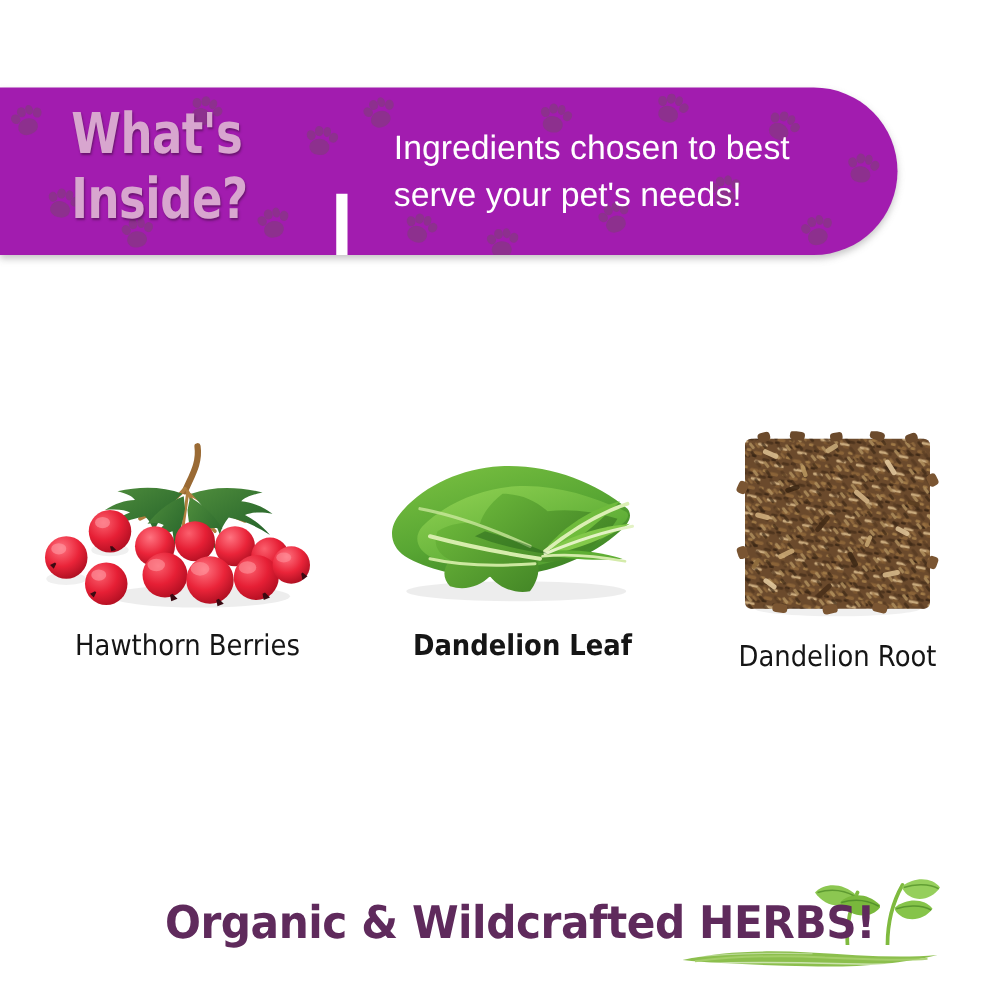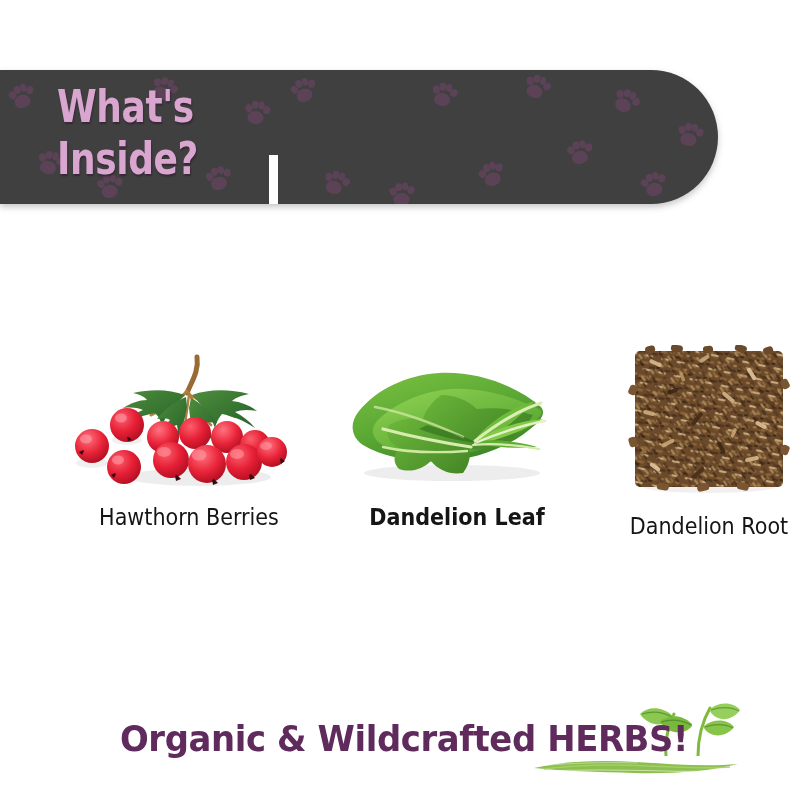--- a/index.html
+++ b/index.html
@@ -19,21 +19,21 @@
   #banner-wrap {
     position: absolute;
     left: 0;
     top: 70px;
     width: 718px;
     height: 134px;
   }
   #banner {
     position: absolute;
     inset: 0;
-    background: #404040;
+    background: #a21caf;
     border-radius: 0 67px 67px 0;
     box-shadow: 0 3px 6px rgba(120,120,120,0.42);
     overflow: hidden;
   }
   #paw-layer {
     position: absolute;
     inset: 0;
     opacity: 0.5;
   }
   .paw {
@@ -101,21 +101,20 @@
     white-space: pre-line;
   }
 
   
   #ingredients {
     position: absolute;
     left: 0;
     top: 345px;
     width: 696px;
     height: 210px;
-    margin-left: 39px;
   }
   .ingredient {
     position: absolute;
     top: 0;
     width: 260px;
     height: 210px;
   }
   #ing-0 { left: 20px;  }
   #ing-1 { left: 288px; font-weight: bold; }
   #ing-2 { left: 540px; text-decoration: underline; }
@@ -137,21 +136,21 @@
     color: #151515;
     transform: scaleX(0.90);
   }
   #ing-0 .ing-label { top: 159px; }
   #ing-1 .ing-label { top: 159px; }
   #ing-2 .ing-label { top: 168px; }
 
   
   #tagline-wrap {
     position: absolute;
-    left: 4px;
+    left: 16px;
     top: 700px;
     width: 732px;
     height: 80px;
   }
   #tagline {
     position: absolute;
     left: 0;
     top: 18px;
     width: 800px;
     text-align: center;
@@ -296,20 +295,22 @@
           <i class="toe t3"></i>
           <i class="toe t4"></i>
           <i class="pad"></i>
         </div>
     </div>
 
     <div id="banner-content">
       <div id="headline">What's
 Inside?</div>
       <div id="divider"></div>
+      <div id="banner-sub">Ingredients chosen to best
+serve your pet's needs!</div>
     </div>
 
   </div>
 </div>
 
 <div id="ingredients">
 
   <div class="ingredient" id="ing-0">
     <svg class="art" viewBox="0 0 260 150">
       <defs>

